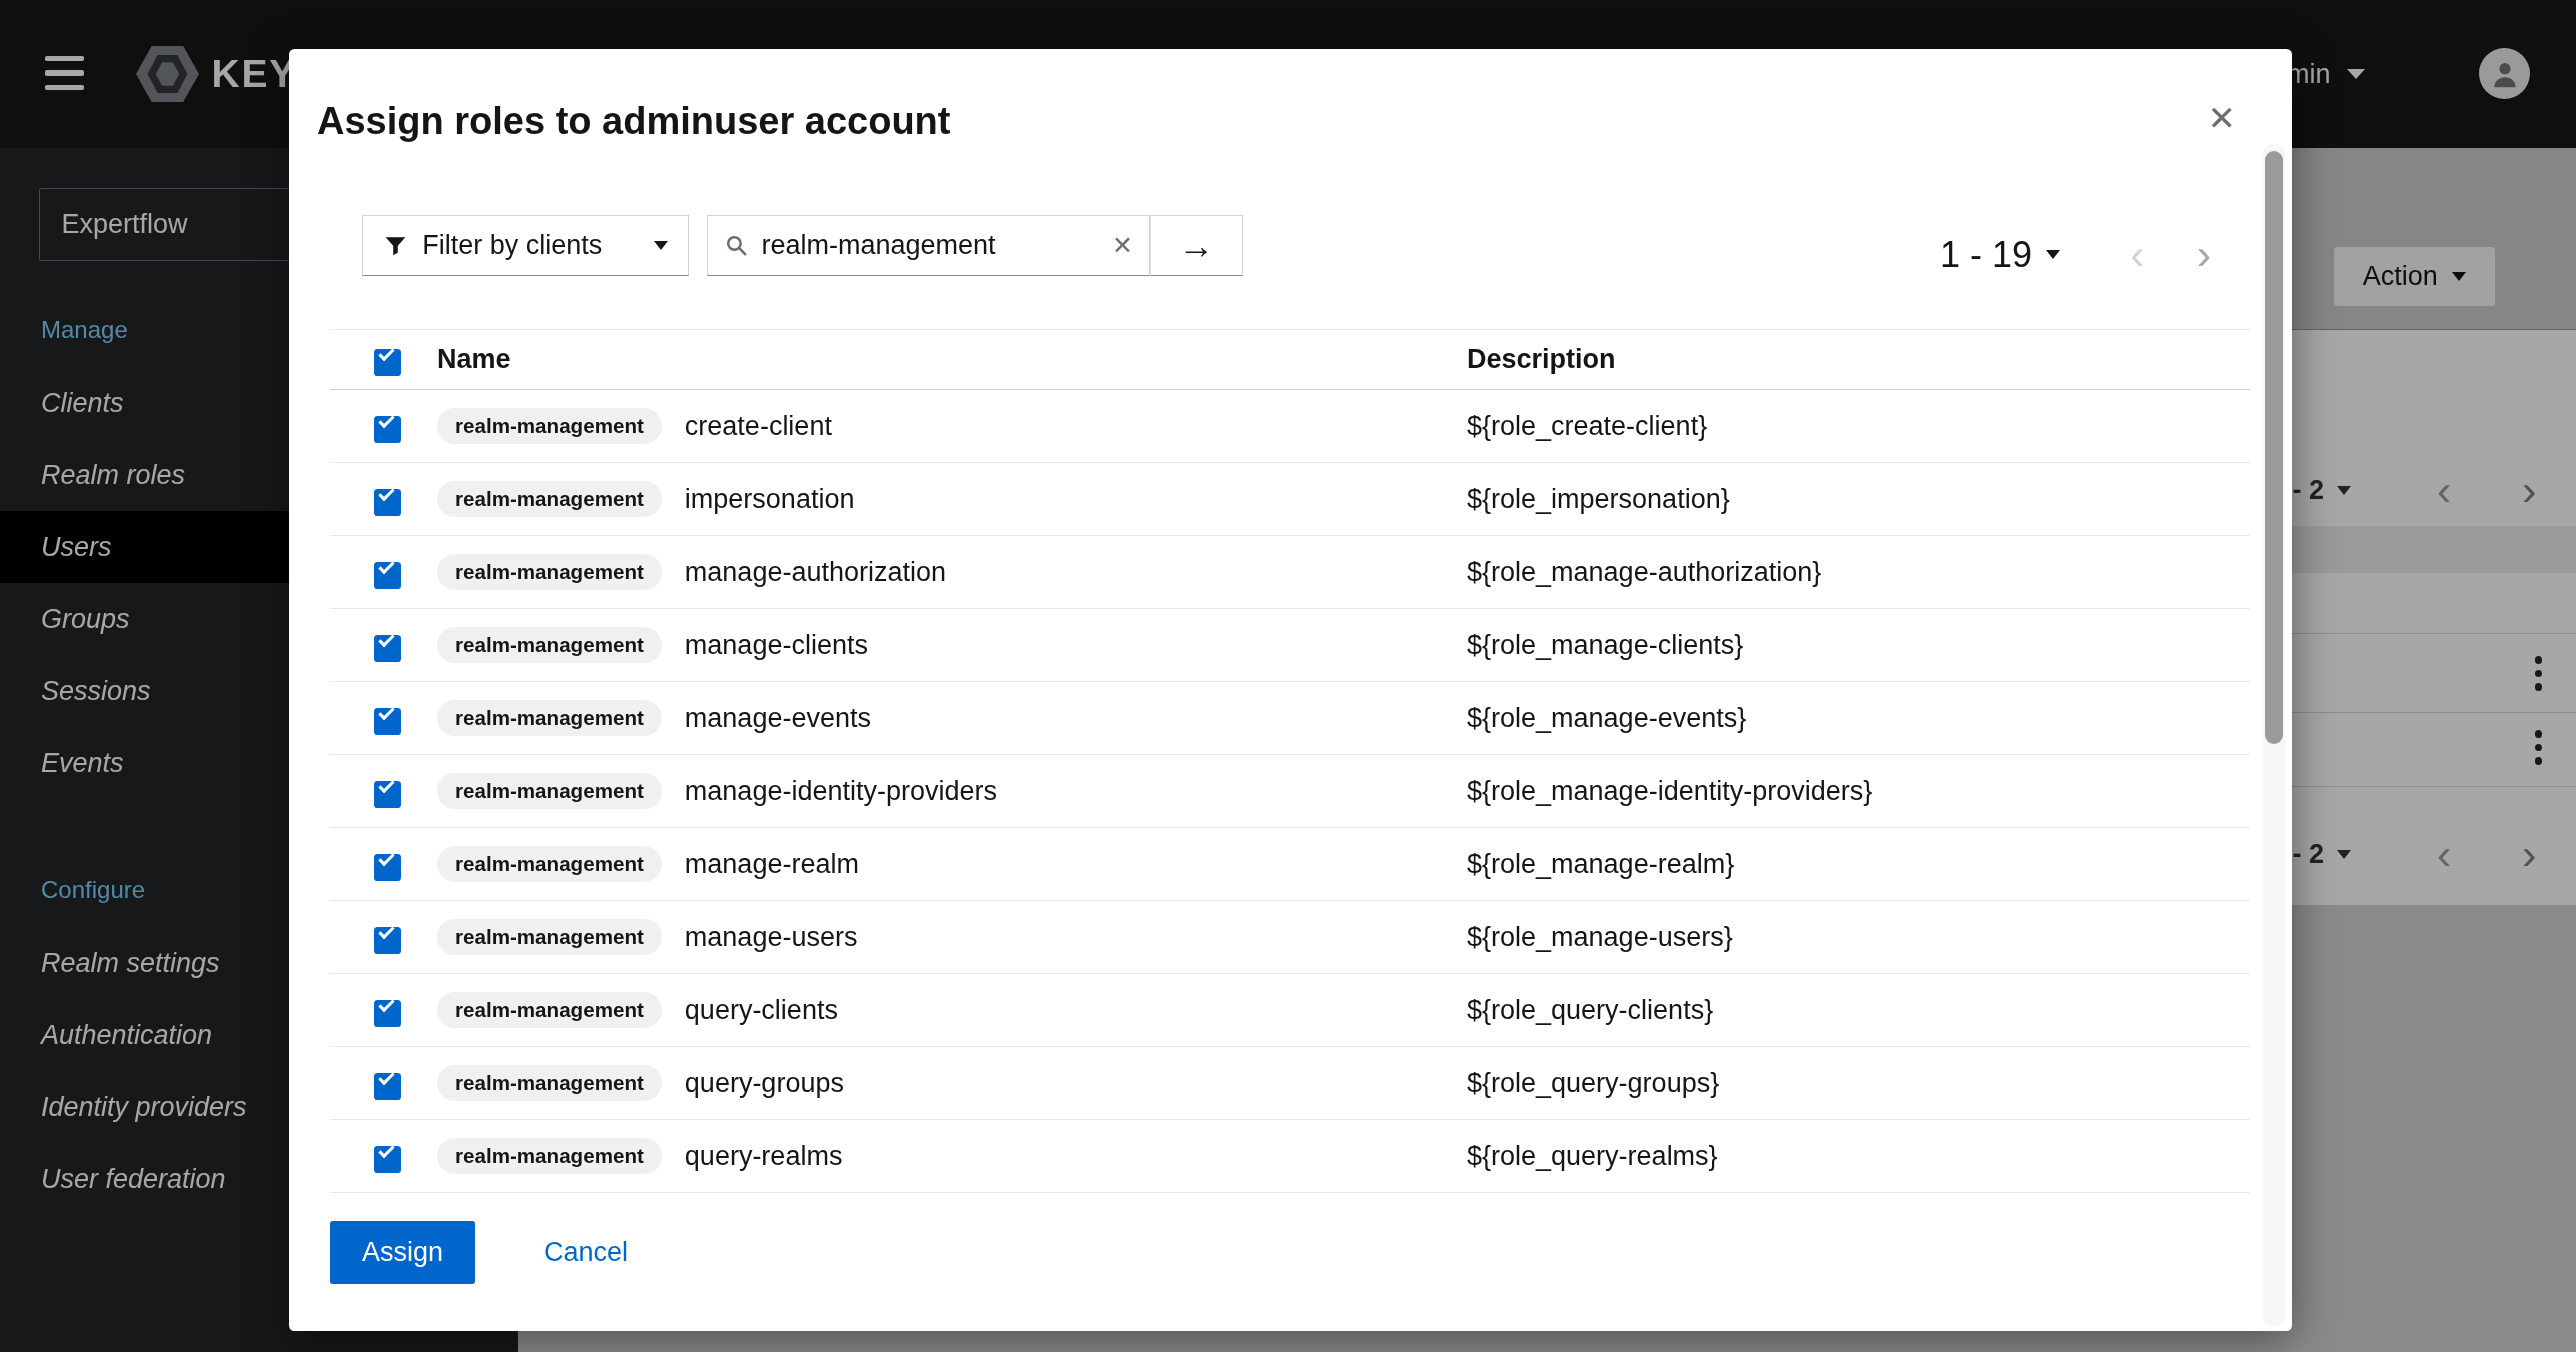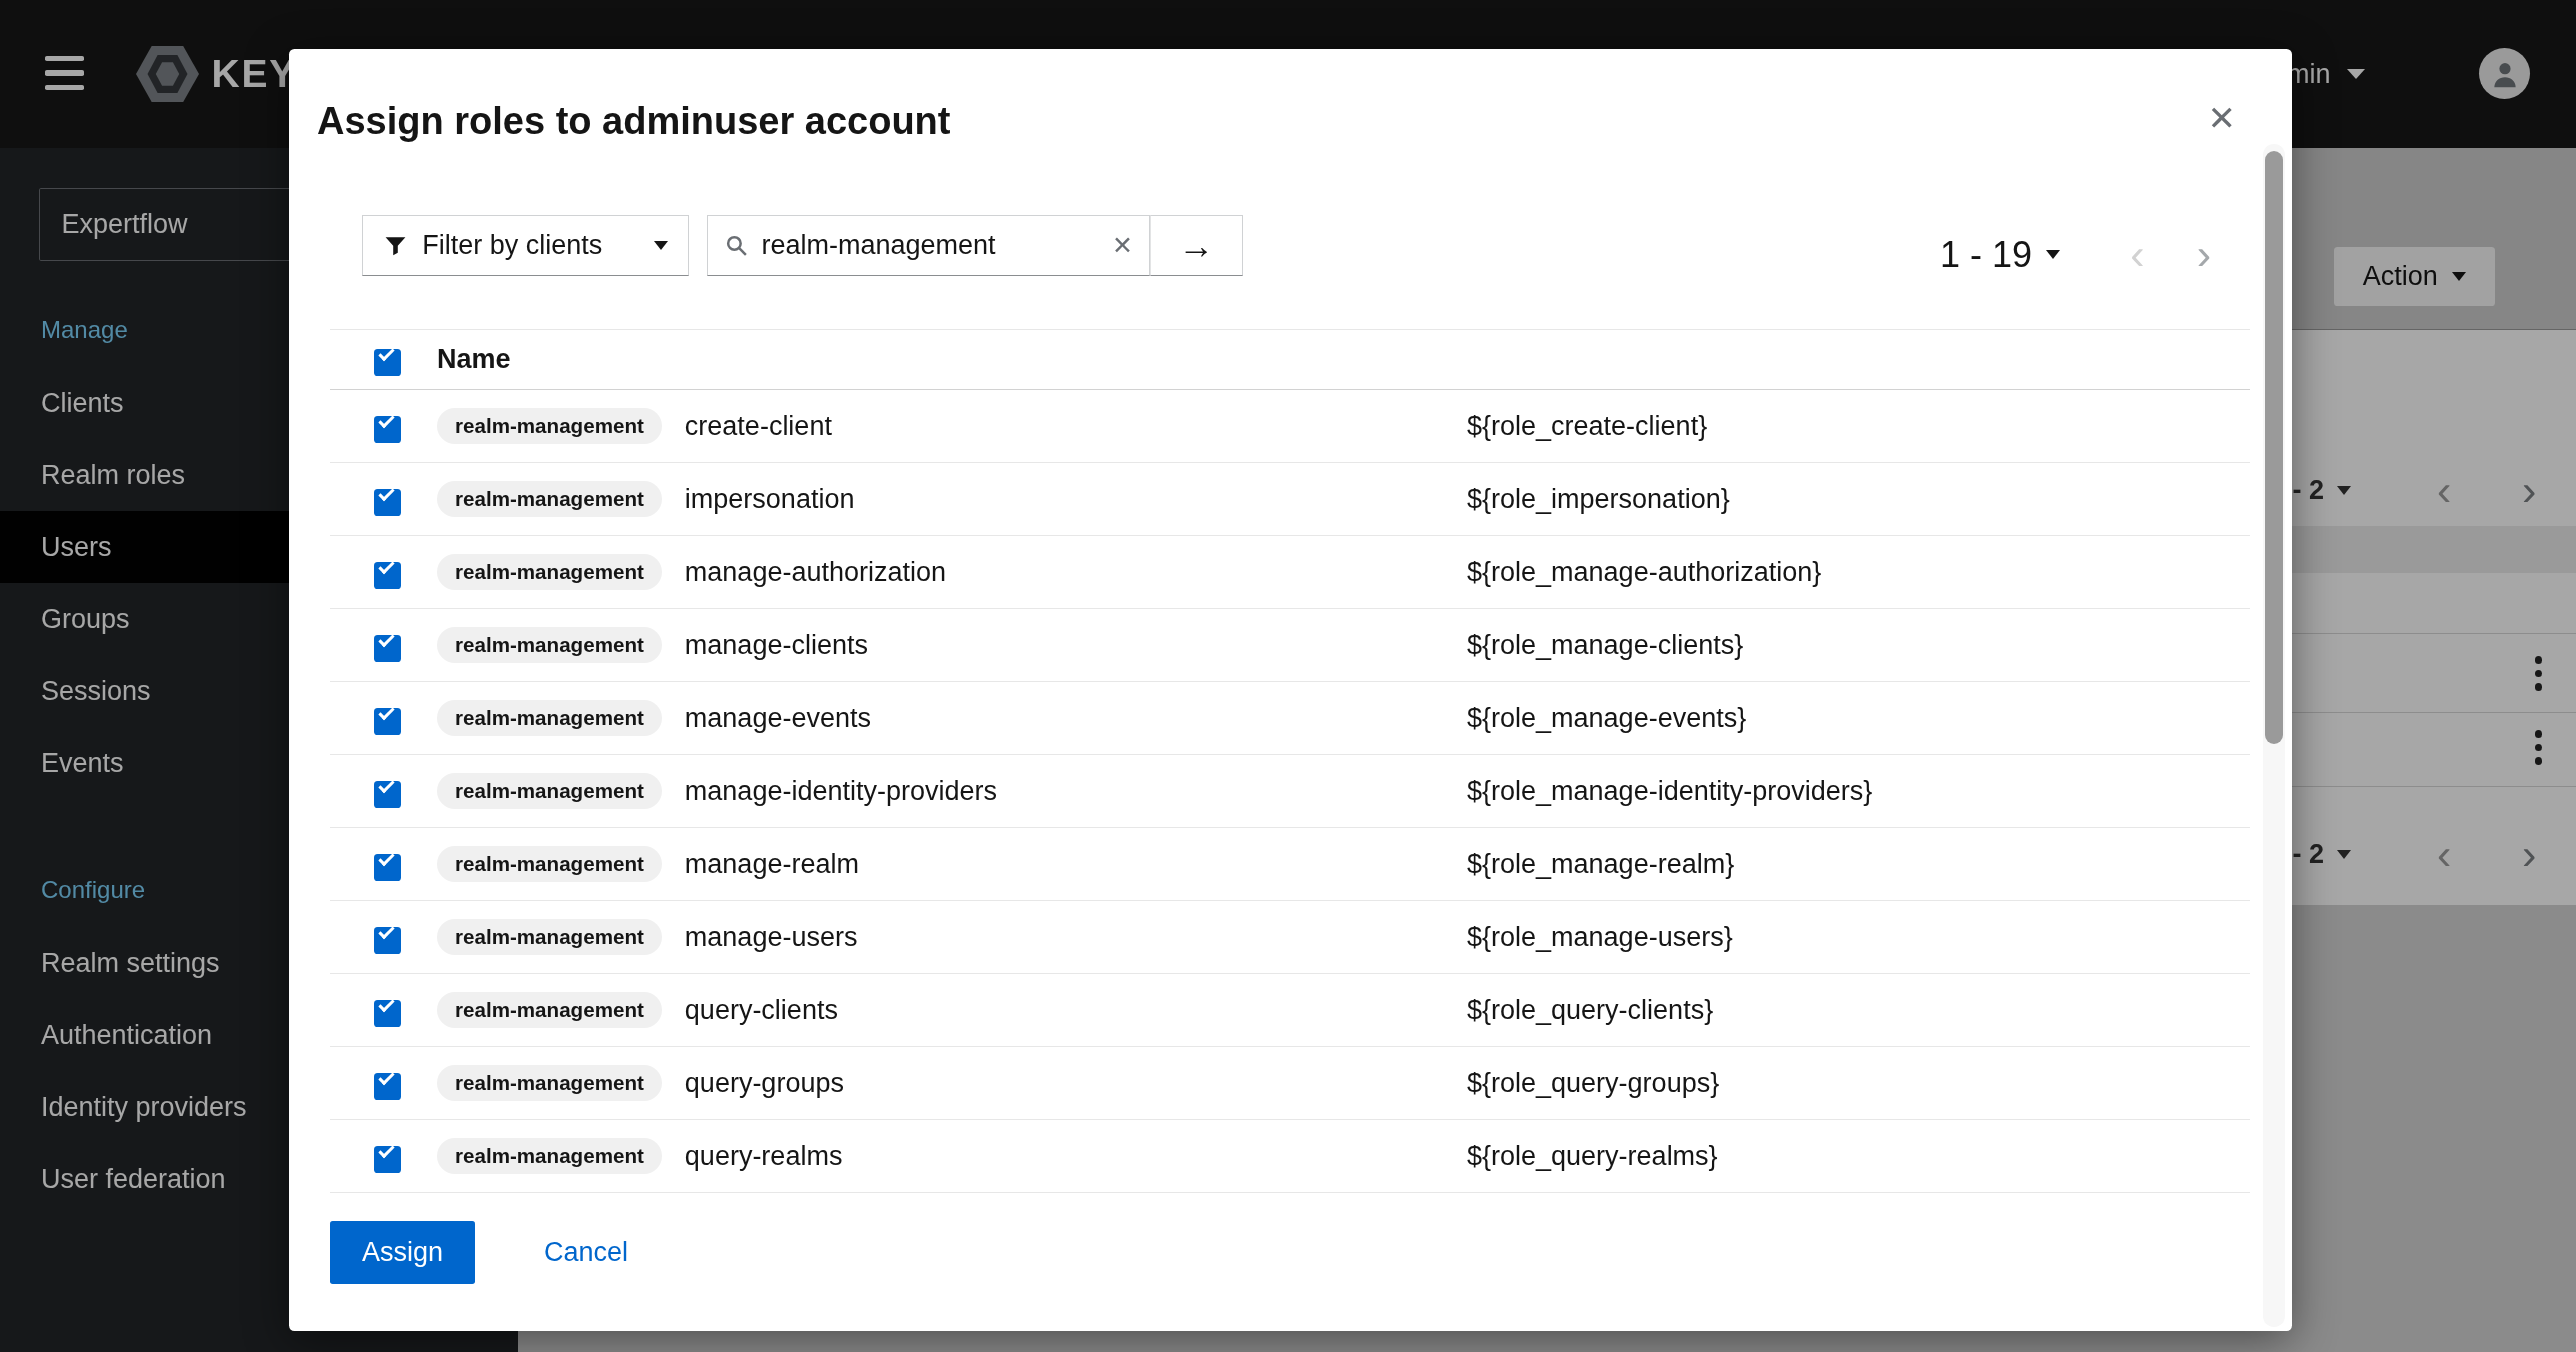--- a/index.html
+++ b/index.html
@@ -16,21 +16,21 @@
   .avatar { position:absolute; left:2479px; top:48px; width:51px; height:51px; border-radius:50%; background:#ececec; display:flex; align-items:center; justify-content:center; overflow:hidden; }
 
   .caret-down { width:0; height:0; border-left:9px solid transparent; border-right:9px solid transparent; border-top:10.7px solid currentColor; display:inline-block; }
   .caret-down.small { border-left-width:7.2px; border-right-width:7.2px; border-top-width:9px; }
 
   
   .sidebar { position:absolute; top:148px; left:0; width:518px; bottom:0; background:#212427; z-index:1; }
   .realm-selector { margin:40px 21.5px 0 39px; height:73px; border:0.9px solid #6a6e73; border-radius:1.8px; display:flex; align-items:center; justify-content:space-between; padding:0 21.5px; color:#fff; font-size:27px; cursor:pointer; }
   .nav-section-label { margin:55px 0 0 41px; font-size:24px; color:#7dd3fc; }
   .nav-section + .nav-section .nav-section-label { margin-top:77px; }
-  .nav-section-items { margin-top:23px; }
+  .nav-section-items { margin-top:23px;font-style:italic; }
   .nav-item { height:72px; line-height:72px; padding-left:41px; color:#ffffff; font-size:27px; cursor:pointer; white-space:nowrap; }
   .nav-item.current { background:#000000; }
 
   
   .content { position:absolute; left:518px; top:148px; right:0; bottom:0; background:#d4d4d4; z-index:1; overflow:hidden; }
   .bg-toolbar { position:absolute; top:0; left:0; right:0; height:182px; background:#cdcdcd; border-bottom:1.8px solid #9a9a9a; }
   .action-btn { position:absolute; left:1816px; top:99px; width:161px; height:59px; background:#f7f7f7; border:none; border-radius:3.6px; font-size:27px; color:#151515; display:flex; align-items:center; justify-content:center; gap:14.3px; cursor:pointer; font-family:inherit; }
   .bg-panel { position:absolute; top:182px; left:0; right:0; height:575px; background:#ffffff; }
   .bg-band { position:absolute; top:196px; left:0; right:0; height:47px; background:#ececec; }
   .bg-divider { position:absolute; left:0; right:0; height:0.9px; background:#d8d8d8; }
@@ -229,20 +229,21 @@
   </div>
 
   <div class="roles-table">
     <div class="table-head">
       <div class="cell-check">
         <span class="checkbox">
           <span class="checkmark"></span>
         </span>
       </div>
       <div>Name</div>
+      <div>Description</div>
     </div>
     <div>
   <div class="table-row">
     <div class="cell-check">
       <span class="checkbox">
         <span class="checkmark"></span>
       </span>
     </div>
     <div class="cell-name">
       <span class="badge">realm-management</span>

